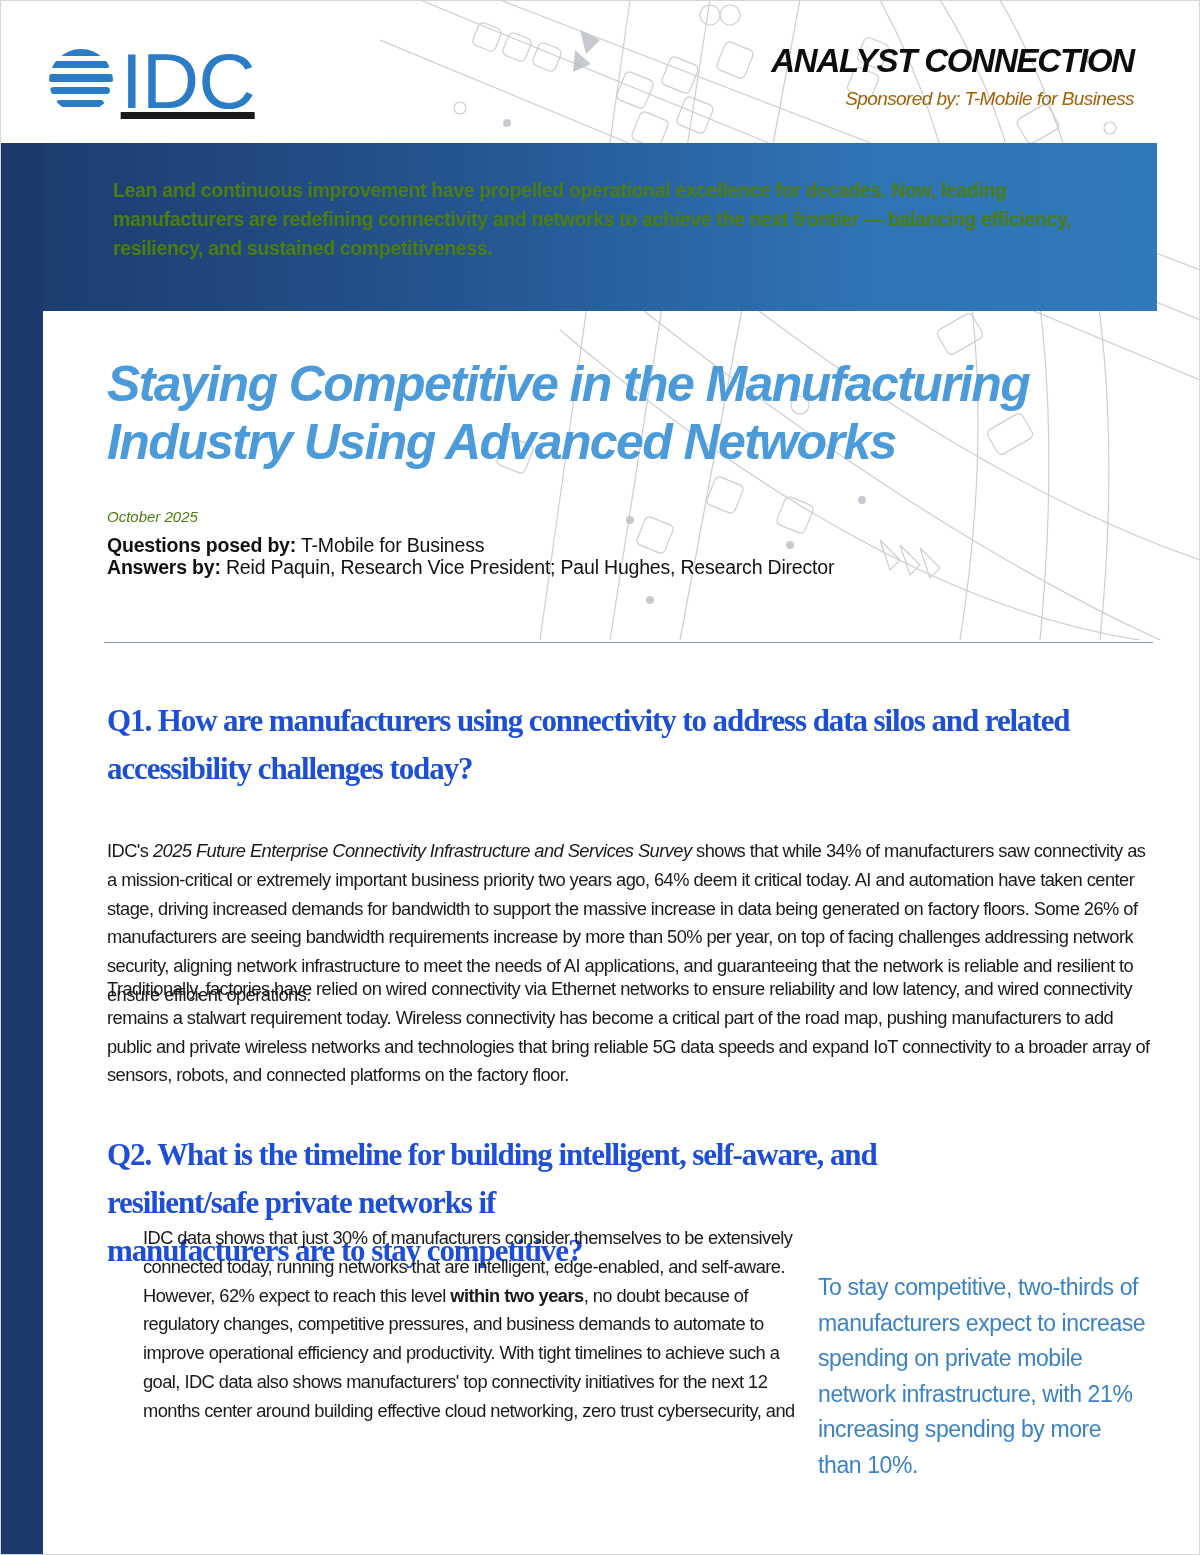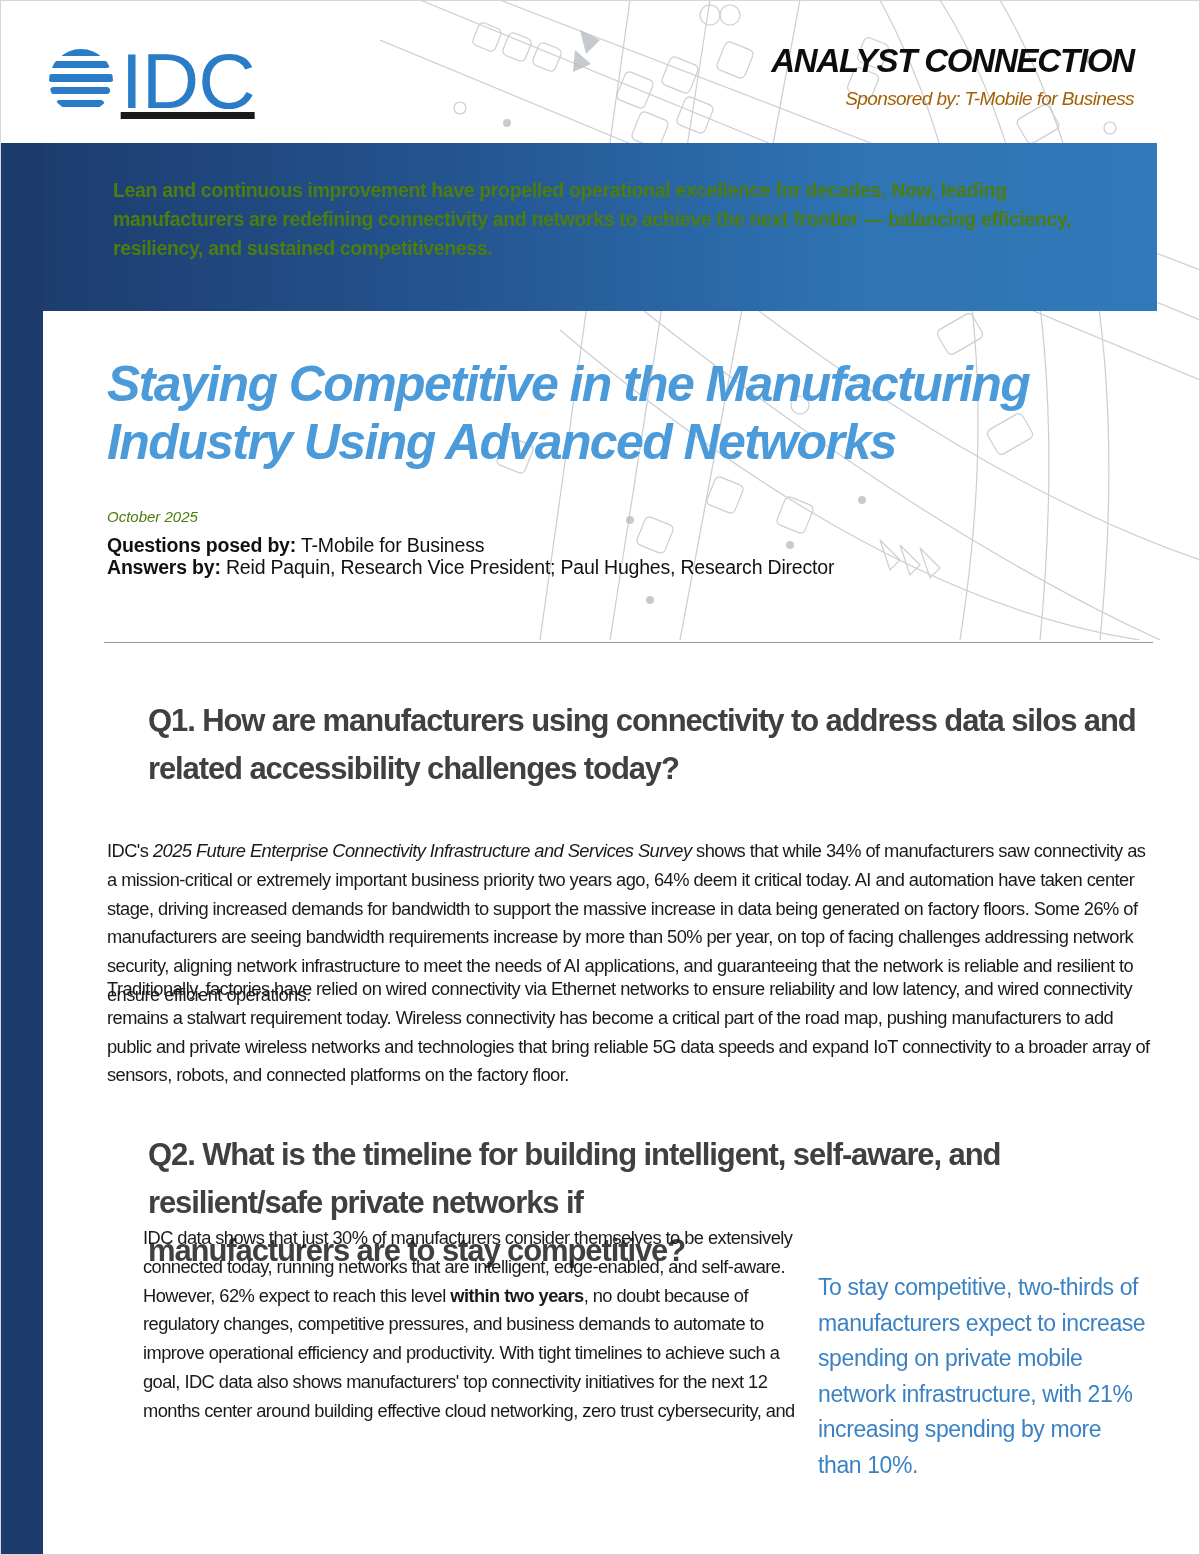--- a/index.html
+++ b/index.html
@@ -29,21 +29,21 @@
     
     .main-title { position: absolute; left: 107px; top: 355px; width: 980px; font-family: "Liberation Sans", sans-serif; font-style: italic; font-weight: 700; font-size: 50px; line-height: 58px; color: #4b9ad9; letter-spacing: -1.6px; z-index: 6; }
     .date { position: absolute; left: 107px; top: 486px; font-family: "Liberation Sans", sans-serif; font-style: italic; font-size: 15px; color: #4d7c0f; z-index: 6; margin-top: 22px; }
     .byline { position: absolute; left: 107px; font-family: "Liberation Sans", sans-serif; font-size: 19.5px; color: #111; z-index: 6; letter-spacing: -0.2px; }
     .byline b { font-weight: 700; }
     .byline-q { top: 534px; }
     .byline-a { top: 556px; }
     .divider { position: absolute; left: 104px; top: 642px; width: 1049px; height: 1px; background: #8a9aa6; z-index: 6; }
 
     
-    .question { position: absolute; left: 107px; font-family: Liberation Sans, sans-serif; font-size: 31px; line-height: 48px; color: #404040; letter-spacing: -1.1px; z-index: 6; margin-left: 41px; }
+    .question { position: absolute; left: 107px; font-family: Liberation Serif, serif; font-size: 31px; line-height: 48px; color: #1d4ed8; letter-spacing: -1.1px; z-index: 6; }
     .q1 { top: 697px; width: 1040px; }
     .q2 { top: 1131px; width: 960px; }
 
     .para { position: absolute; left: 107px; font-family: "Liberation Sans", sans-serif; font-size: 18.3px; line-height: 28.8px; color: #1a1a1a; letter-spacing: -0.55px; z-index: 6; }
     .para i { font-style: italic; }
     .para b { font-weight: 700; }
     .p1 { top: 797px; width: 1050px; margin-top: 40px; }
     .p2 { top: 975px; width: 1050px; }
     .p3 { top: 1224px; width: 668px; margin-left: 36px; }
 

